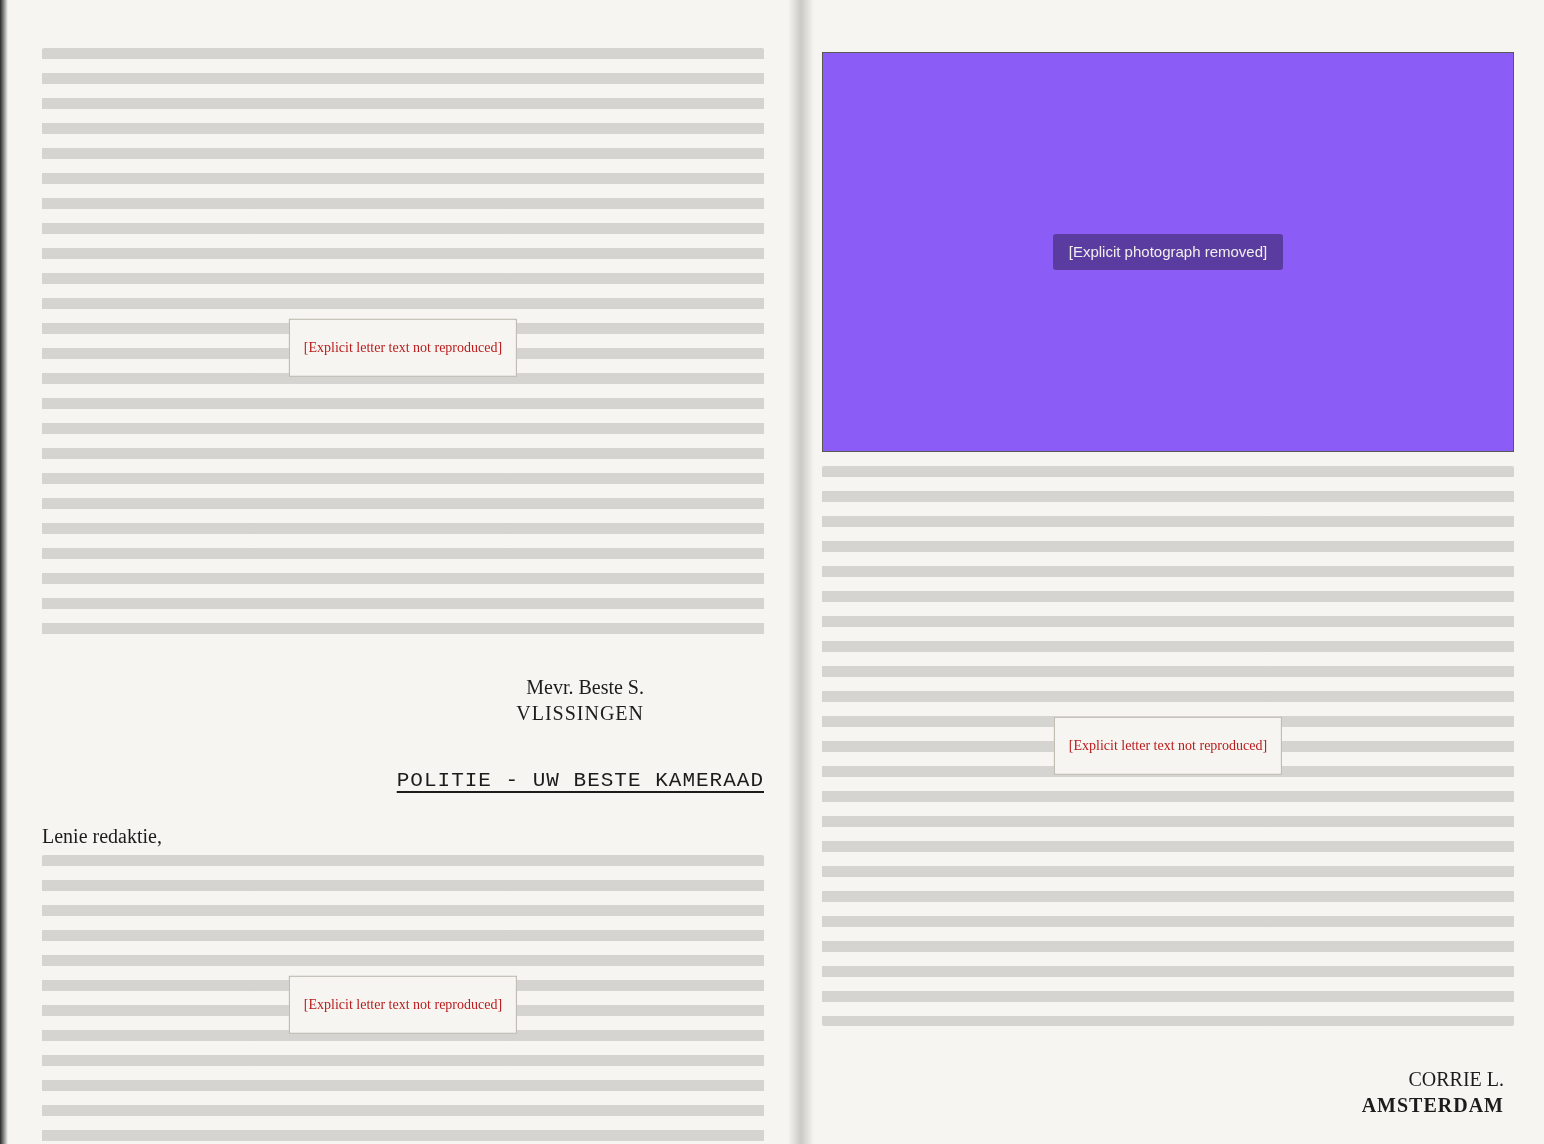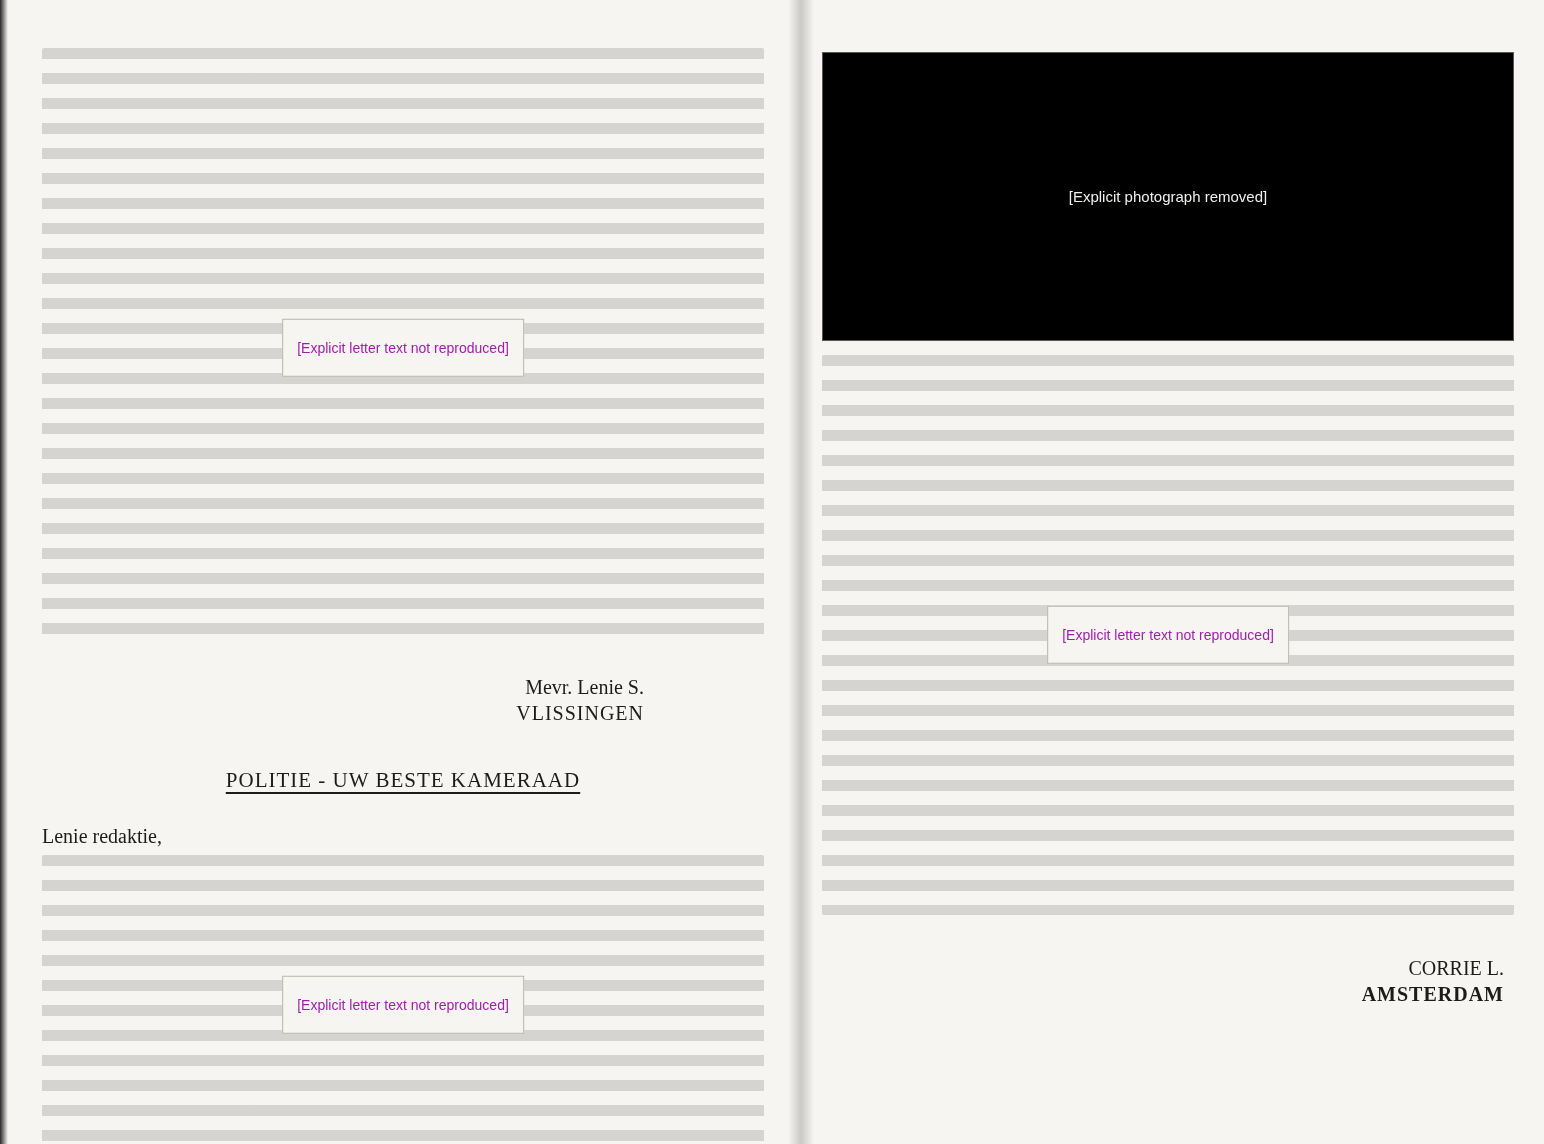--- a/index.html
+++ b/index.html
@@ -44,49 +44,50 @@
       rgba(0,0,0,0) 25px
     );
     border-radius: 2px;
   }
   .redacted .notice {
     position: absolute;
     left: 50%; top: 50%;
     transform: translate(-50%, -50%);
     background: #f6f5f1;
     border: 1px solid #b9b5ac;
-    color: #a21caf;
-    font-family: Liberation Sans, sans-serif;
+    color: #b91c1c;
+    font-family: Liberation Serif, serif;
     font-size: 14px;
     padding: 19px 14px;
     white-space: nowrap;
   }
 
   .signature {
     text-align: right;
     padding-right: 120px;
     margin-top: 26px;
     font-size: 20px;
   }
   .signature .line2 { letter-spacing: 1px; text-align: right; }
 
   .section-heading {
-    text-align: center;
+    text-align: right;
     margin: 40px 0 28px 0;
     font-size: 21px;
     letter-spacing: 1px;
     text-decoration: underline;
     text-underline-offset: 5px;
+    font-family: Liberation Mono, monospace;
   }
   .salutation { margin-bottom: 6px; font-size: 20px; }
 
   .photo-frame {
     width: 692px;
-    height: 289px;
-    background: #000000;
+    height: 400px;
+    background: #8b5cf6;
     border: 1px solid #5a5852;
     display: flex;
     align-items: center;
     justify-content: center;
     margin-bottom: 14px;
   }
   .photo-frame .photo-note {
     font-family: "Liberation Sans", sans-serif;
     font-size: 15px;
     color: #f0efeb;
@@ -111,21 +112,21 @@
   <div class="scan-edge-left"></div>
   <div class="gutter-shadow"></div>
 
   <div class="col col-left">
 
     <div class="redacted" style="height: 600px;">
       <span class="notice">[Explicit letter text not reproduced]</span>
     </div>
 
     <div class="signature">
-      <div class="line1">Mevr. Lenie S.</div>
+      <div class="line1">Mevr. Beste S.</div>
       <div class="line2">VLISSINGEN</div>
     </div>
 
     <div class="section-heading">POLITIE - UW BESTE KAMERAAD</div>
 
     <div class="salutation">Lenie redaktie,</div>
 
     <div class="redacted" style="height: 300px;">
       <span class="notice">[Explicit letter text not reproduced]</span>
     </div>

